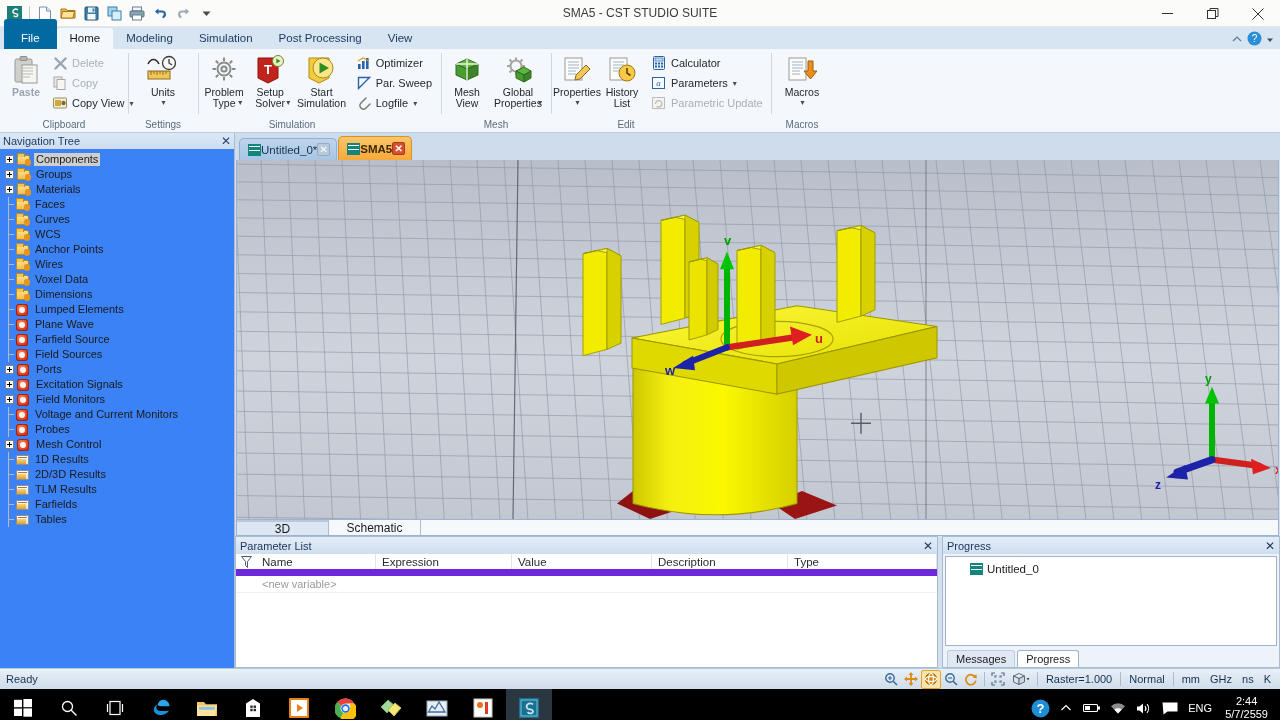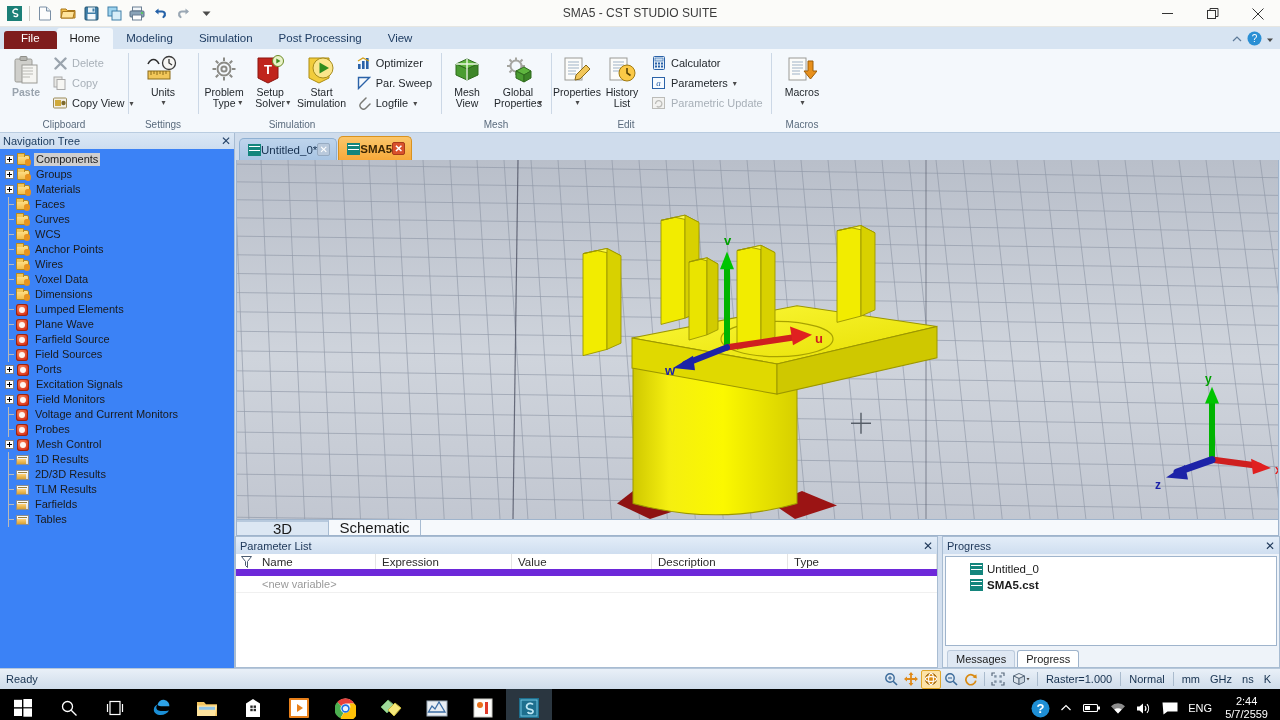--- a/index.html
+++ b/index.html
@@ -28,21 +28,21 @@
   .wbtn { width:45px; height:27px; display:flex; align-items:center; justify-content:center; cursor:pointer; }
   
   #ribbontabs {
     height:22px; background:#d7e4f2; display:flex; align-items:flex-end;
     position:relative; padding-left:4px;
   }
   .rtab {
     padding:3px 13px 4px 13px; font-size:11.5px; color:#1f3d63; cursor:pointer;
     border-radius:3px 3px 0 0; line-height:14px;
   }
-  .rtab.file { background:#7f1d1d; color:#fff; padding:0 17px 4px 17px; font-weight:400;}
+  .rtab.file { background:#0369a1; color:#fff; padding:12px 17px 4px 17px; font-weight:400;}
   .rtab.active { background:#f4f8fc; color:#1a1a1a; }
   #ribbon-right { margin-left:auto; display:flex; align-items:center; gap:4px; padding-right:6px; padding-bottom:1px;}
   
   #ribbon {
     height:84px; background:#f4f8fc; display:flex;
     border-bottom:1px solid #b9cce0; position:relative;
   }
   .rgroup { display:flex; flex-direction:column; position:relative; padding:2px 4px 0 4px; height:100%; }
   .rgroup + .rgroup::before {
     content:""; position:absolute; left:0; top:4px; bottom:18px; width:1px; background:#ccd8e6;
@@ -108,21 +108,21 @@
   .cstico { width:13px;height:12px;background:#14857c; position:relative; flex:0 0 13px;}
   .cstico::after{content:"";position:absolute;left:1px;top:2px;right:1px;height:8px;
     background:repeating-linear-gradient(#fff 0 1.5px, transparent 1.5px 4px);}
   .tabx { width:13px;height:13px; display:flex; align-items:center; justify-content:center;
     font-size:10px; line-height:1; border-radius:2px; }
   .dtab.inactive .tabx { background:#b9c9dc; color:#fff; border:1px solid #97abc2;}
   .dtab.active .tabx { background:#d9512c; color:#fff; border:1px solid #a83a1c;}
   #viewportwrap { flex:1; background:#fff; border:1px solid #9fb4cc; border-top:none; margin:0 1px; position:relative; min-height:0; display:flex; flex-direction:column;}
   #viewport { flex:1; position:relative; overflow:hidden; background:#c8cdd6;}
   #viewtabs { height:16px; background:#e4ecf6; display:flex; align-items:stretch; border-top:1px solid #9fb4cc; }
-  .vtab { width:92px; font-size:15px; display:flex; align-items:center; justify-content:center; cursor:pointer;
+  .vtab { width:92px; font-size:12px; display:flex; align-items:center; justify-content:center; cursor:pointer;
     border-right:1px solid #a8bcd2; }
   .vtab.active { background:#dce7f3; border-top:2px solid #b7c9dd;}
   .vtab.inactive { background:#f6f9fc; }
   
   #bottom { height:132px; display:flex; background:#d4e0ef; }
   #paramlist { width:703px; display:flex; flex-direction:column; border:1px solid #a8bcd2; background:#7dd3fc; }
   .panelhead { height:17px; background:linear-gradient(#e3edf8,#cfdef0); display:flex; align-items:center; padding:0 4px; font-size:11px; color:#20395a;}
   .panelhead .x { margin-left:auto; cursor:pointer; font-size:12px; }
   #paramhdr { height:22px; display:flex; background:#fff; border-bottom:7px solid #6d28d9; align-items:center;}
   .pcol { font-size:11.5px; color:#2b2b2b; padding-left:6px; border-right:1px solid #e4e4e4; height:100%; display:flex; align-items:center;}
@@ -948,24 +948,20 @@
       <div id="progress">
         <div class="panelhead">
           <span>Progress</span>
           <span class="x">✕</span>
         </div>
         <div id="proglist">
           <div class="progitem">
             <span class="cstico"></span>
             <span>Untitled_0</span>
           </div>
-          <div class="progitem bold">
-            <span class="cstico"></span>
-            <span>SMA5.cst</span>
-          </div>
         </div>
         <div id="progtabs">
           <div class="ptab inactive">Messages</div>
           <div class="ptab active">Progress</div>
         </div>
       </div>
     </div>
   </div>
 </div>
 

